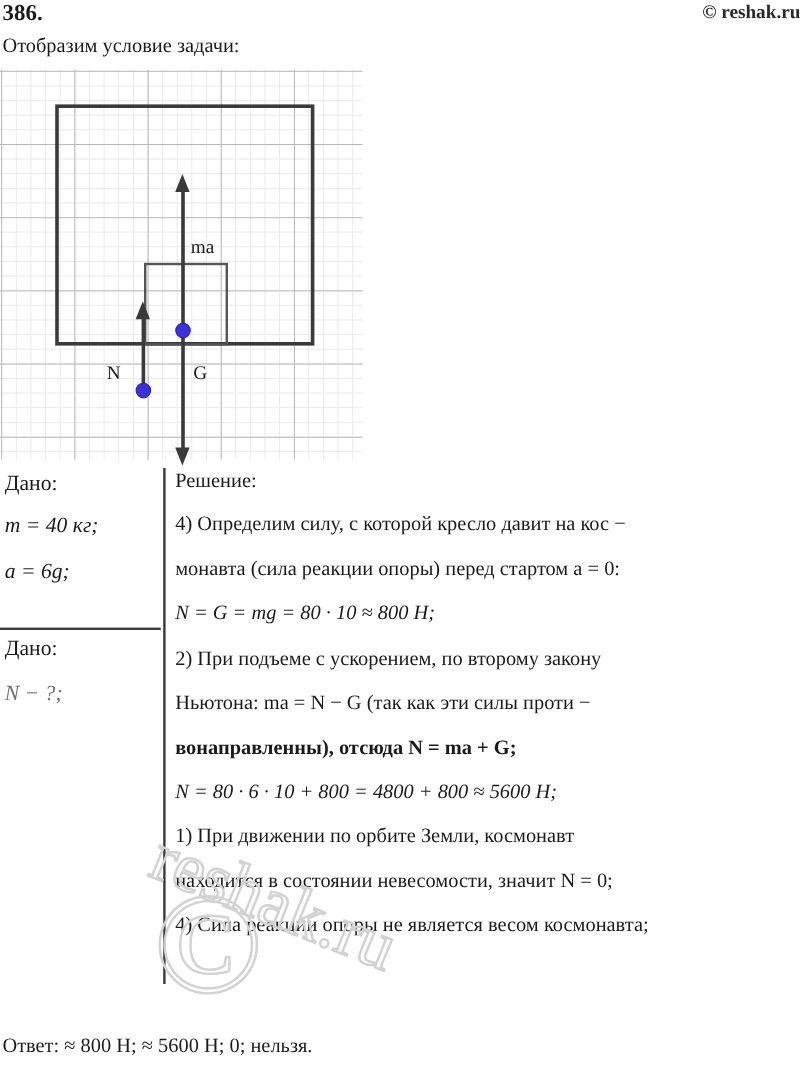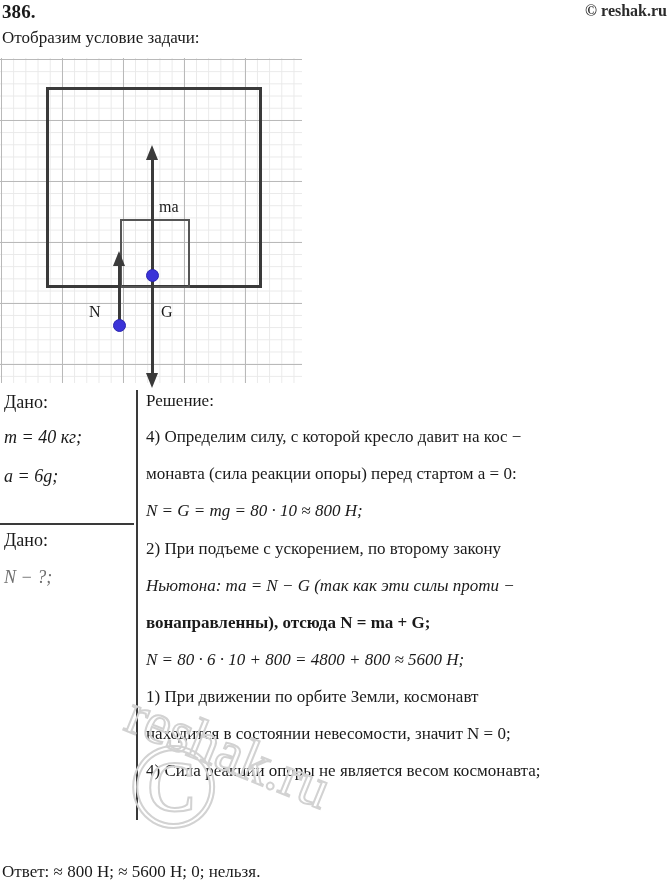--- a/index.html
+++ b/index.html
@@ -196,21 +196,21 @@
     left: 0;
     font-size: 17px;
     white-space: nowrap;
     line-height: 1;
   }
   #sol-0 { top: 2px; }
   #sol-1 { top: 38px; }
   #sol-2 { top: 75px; }
   #sol-3 { top: 112px; }
   #sol-4 { top: 150px; }
-  #sol-5 { top: 187px; font-style: italic; }
+  #sol-5 { top: 187px; }
   #sol-6 { top: 224px; font-weight: bold; }
   #sol-7 { top: 261px; }
   #sol-8 { top: 298px; }
   #sol-9 { top: 335px; }
   #sol-10 { top: 372px; }
 
   
   #answer-line {
     position: absolute;
     left: 2px; top: 862px;

